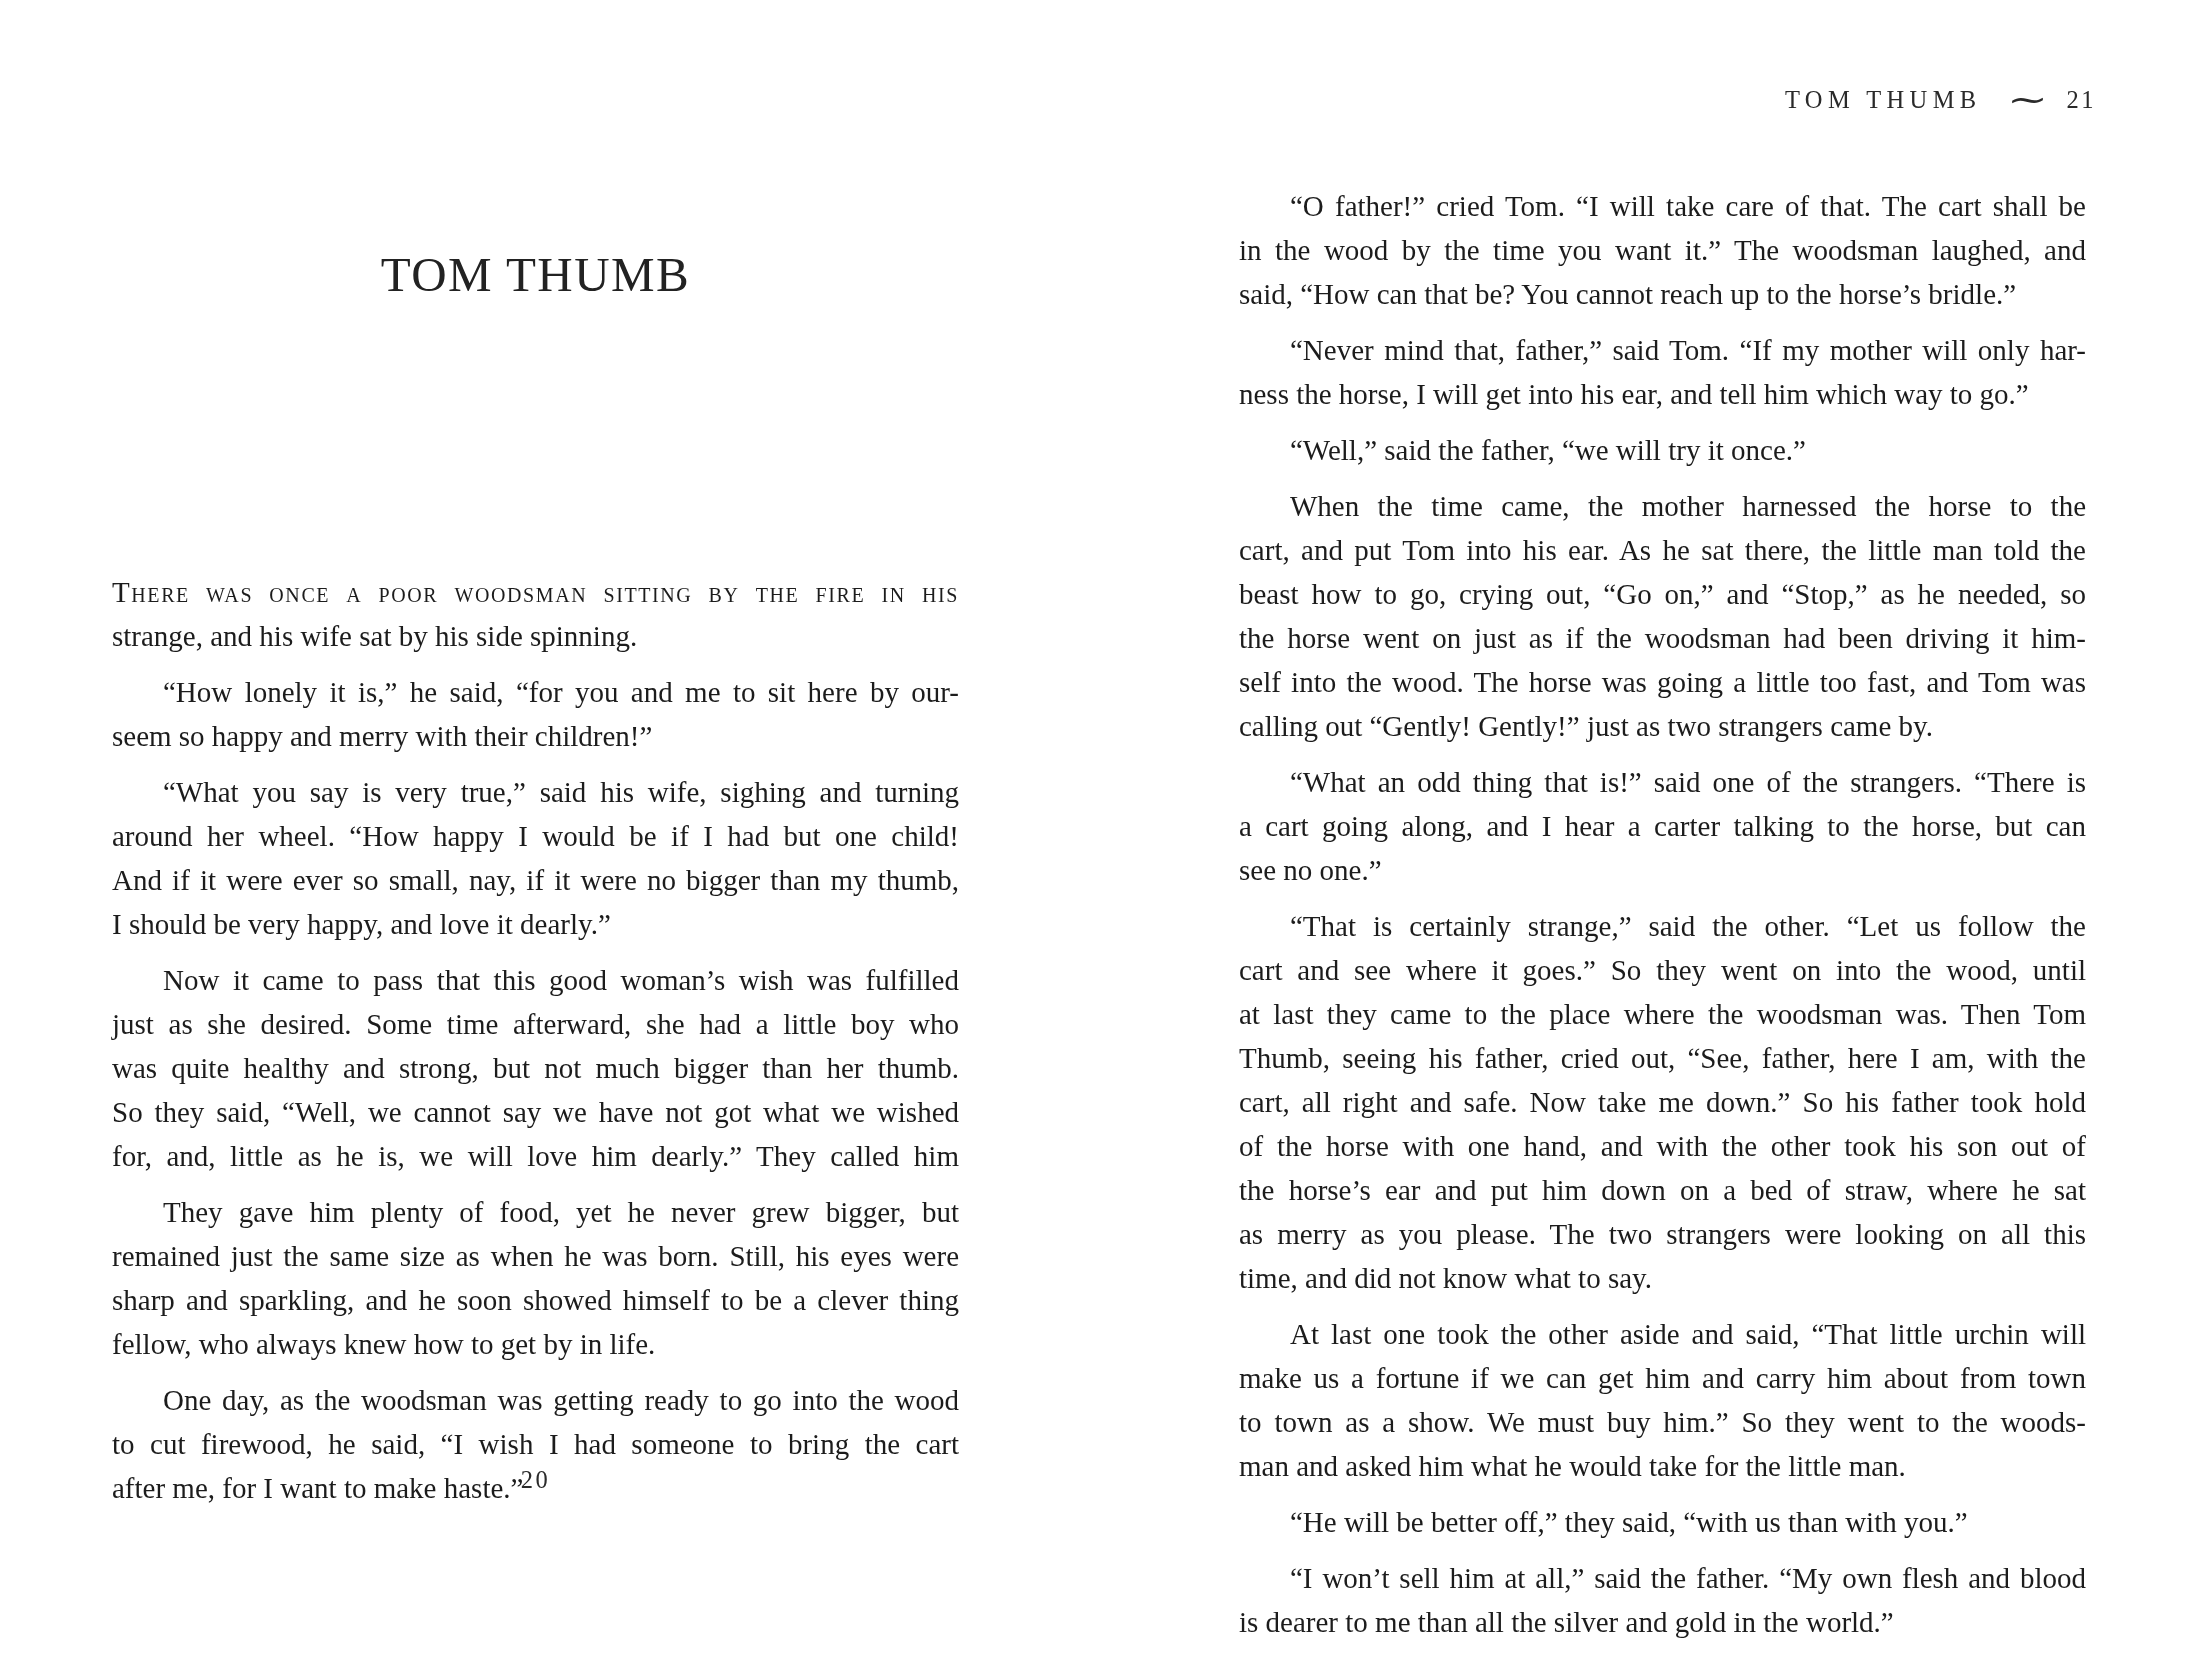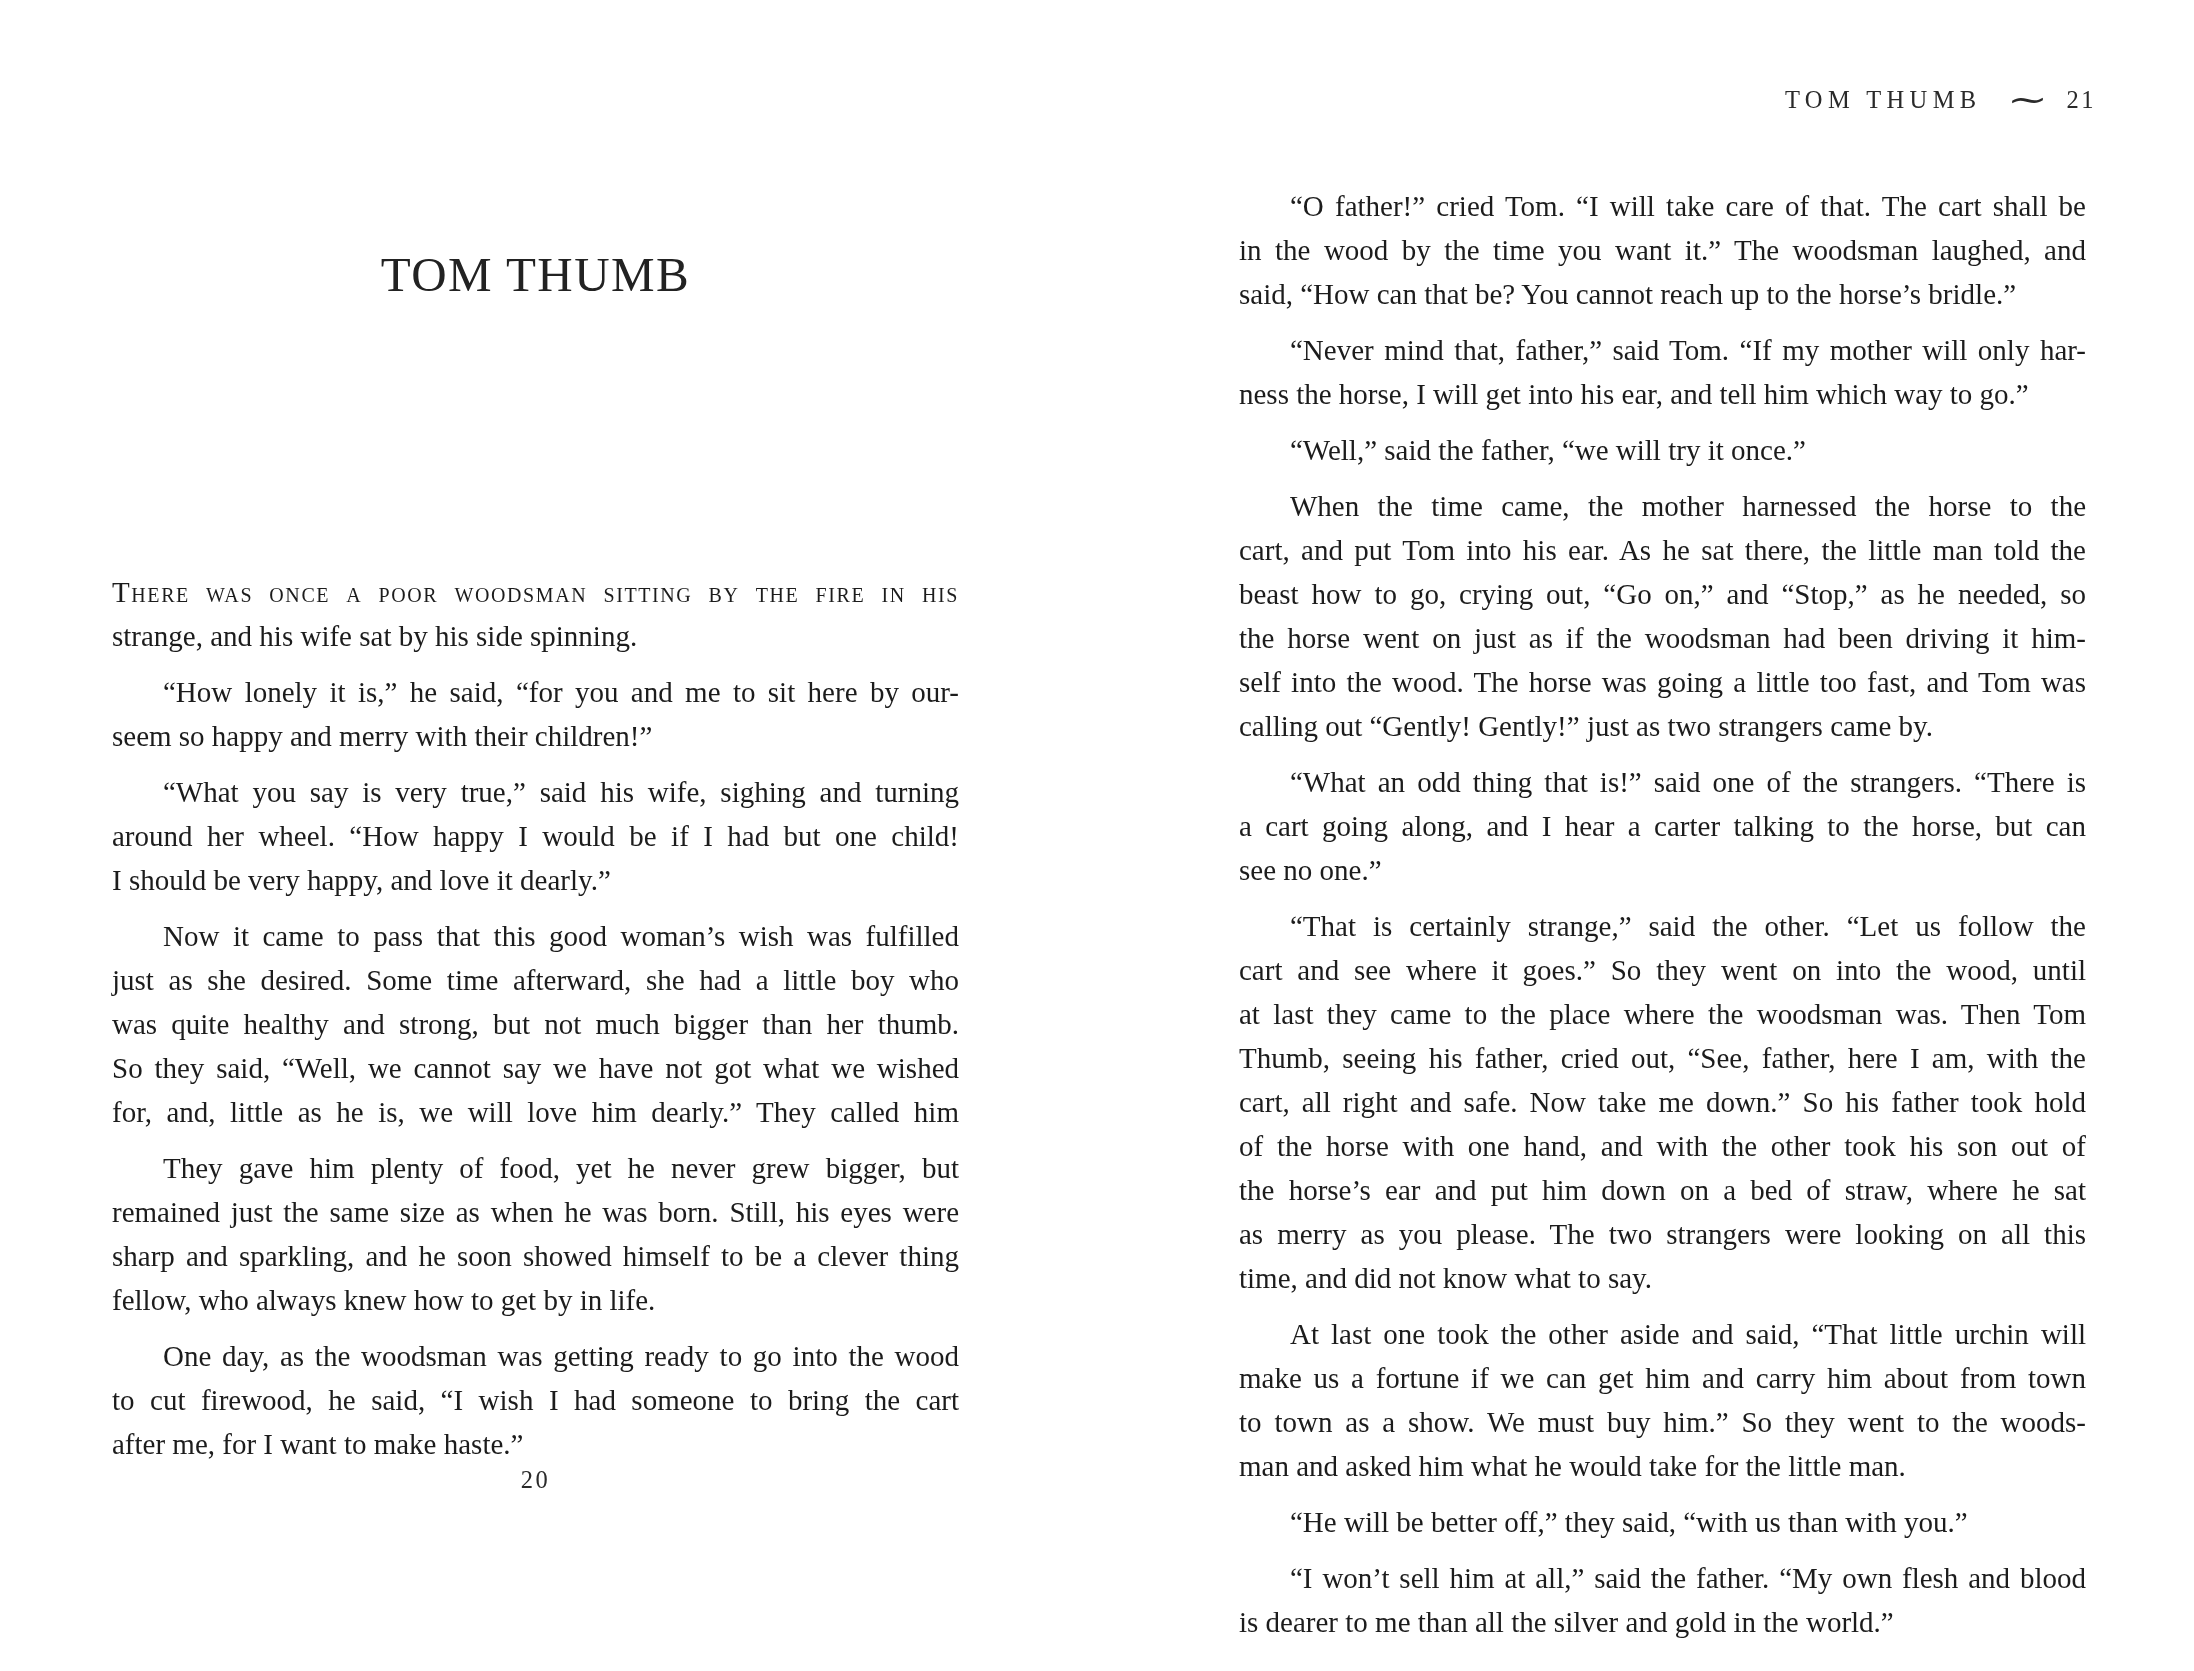--- a/index.html
+++ b/index.html
@@ -112,20 +112,21 @@
           <div class="line sc">There was once a poor woodsman sitting by the fire in his</div>
           <div class="line para-end">strange, and his wife sat by his side spinning.</div>
         </div>
         <div class="paragraph">
           <div class="line indent">“How lonely it is,” he said, “for you and me to sit here by our-</div>
           <div class="line para-end">seem so happy and merry with their children!”</div>
         </div>
         <div class="paragraph">
           <div class="line indent">“What you say is very true,” said his wife, sighing and turning</div>
           <div class="line">around her wheel. “How happy I would be if I had but one child!</div>
+          <div class="line">And if it were ever so small, nay, if it were no bigger than my thumb,</div>
           <div class="line para-end">I should be very happy, and love it dearly.”</div>
         </div>
         <div class="paragraph">
           <div class="line indent">Now it came to pass that this good woman’s wish was fulfilled</div>
           <div class="line">just as she desired. Some time afterward, she had a little boy who</div>
           <div class="line">was quite healthy and strong, but not much bigger than her thumb.</div>
           <div class="line">So they said, “Well, we cannot say we have not got what we wished</div>
           <div class="line">for, and, little as he is, we will love him dearly.” They called him</div>
         </div>
         <div class="paragraph">

